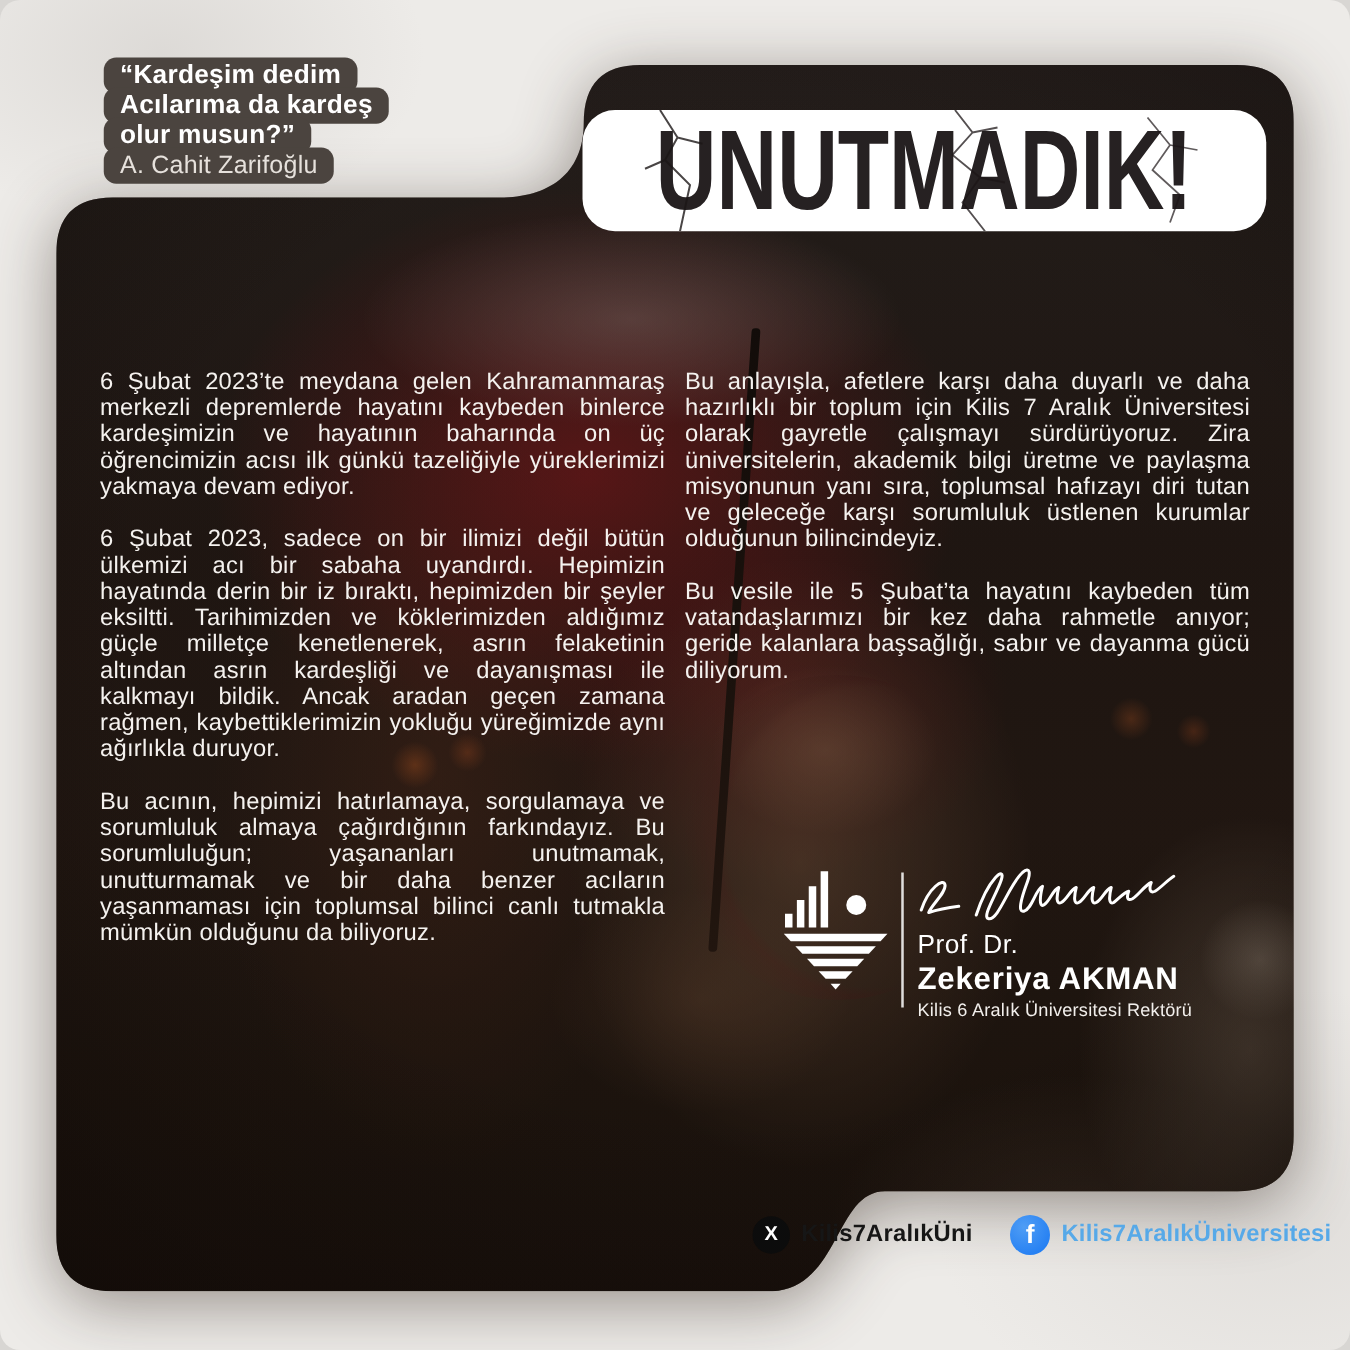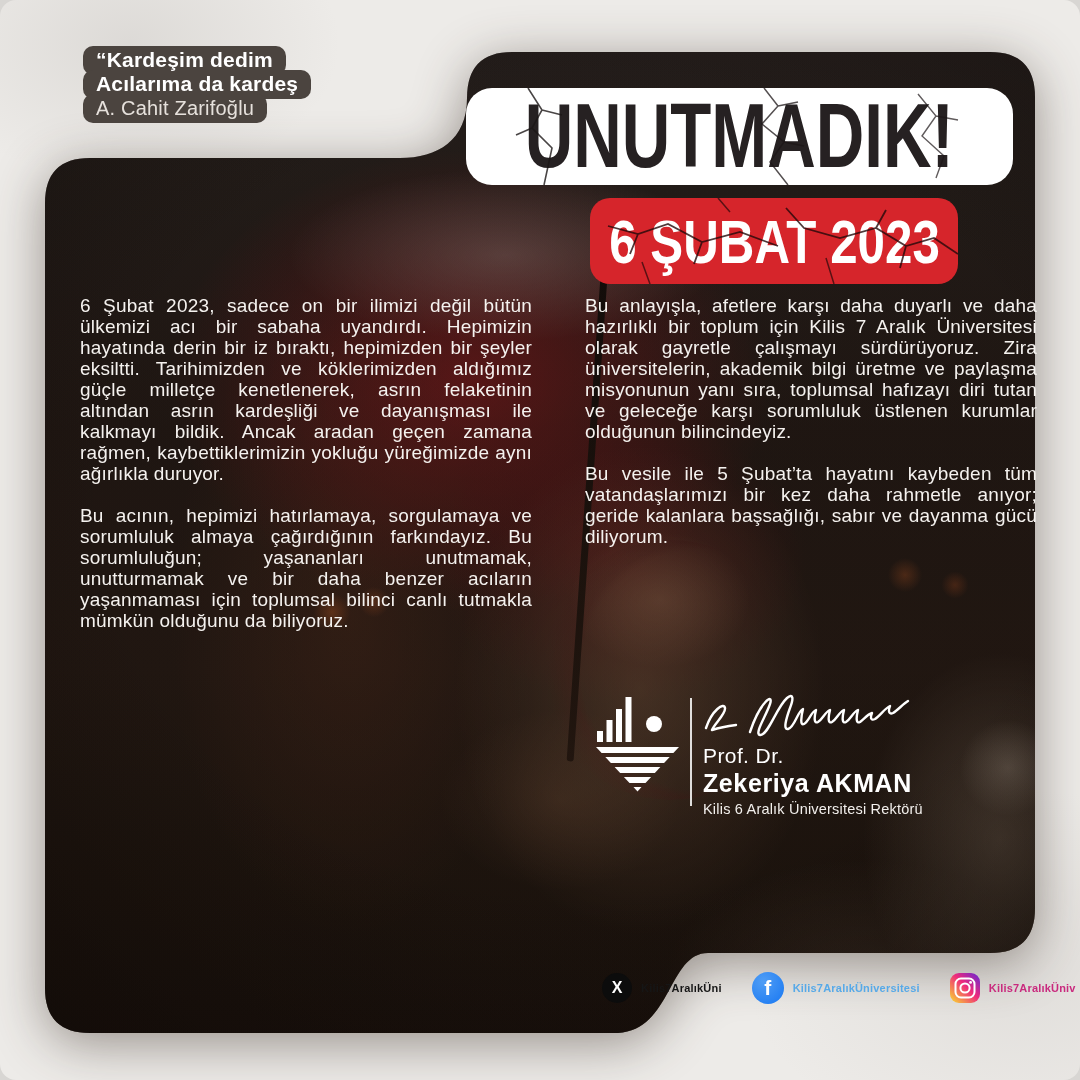--- a/index.html
+++ b/index.html
@@ -52,40 +52,40 @@
       transform:scale(.8,1.08);}
   .date-box{position:absolute;left:590px;top:198px;width:368px;height:86px;border-radius:20px;
       display:flex;align-items:center;justify-content:center;overflow:hidden;}
   .date-box .t{font-size:58px;font-weight:bold;color:#fff;white-space:nowrap;transform:scale(.85,1.05);}
   .cracks{position:absolute;inset:0;pointer-events:none;}
   
   .col{position:absolute;top:295px;width:452px;color:#f5f2ef;font-size:19px;line-height:21px;
       text-align:justify;letter-spacing:.2px;}
   .col p{margin:0 0 21px 0;hyphens:manual;}
   .col-left{left:80px;}
-  .col-right{left:548px;margin-left:37px;}
+  .col-right{left:548px;}
   
-  .sig{position:absolute;left:596px;top:688px;width:340px;height:135px;color:#fff;}
+  .sig{position:absolute;left:627px;top:688px;width:340px;height:135px;color:#fff;}
   .sig-logo{position:absolute;left:0;top:6px;}
   .sig-divider{position:absolute;left:94px;top:10px;width:2px;height:108px;background:rgba(255,255,255,.85);}
   .sig-scribble{position:absolute;left:104px;top:0px;}
   .sig-texts{position:absolute;left:107px;top:57px;line-height:1;}
   .sig-prof{font-size:21px;letter-spacing:.4px;margin:0 0 5px;}
   .sig-name{font-size:25px;font-weight:bold;letter-spacing:.6px;margin:0 0 6px;}
   .sig-role{font-size:14.5px;letter-spacing:.2px;margin:0;color:#f2efec;}
   
   .social{position:absolute;left:602px;top:972px;display:flex;align-items:center;}
   .social .item{display:flex;align-items:center;margin-right:30px;}
   .soc-ic{display:flex;align-items:center;justify-content:center;border-radius:50%;}
   .ic-x{width:30px;height:30px;background:#0c0c0c;color:#fff;font-weight:bold;font-size:16px;}
   .ic-fb{width:32px;height:32px;background:radial-gradient(circle at 35% 30%, #4f9df5, #1877f2);color:#fff;
       font-weight:bold;font-size:21px;}
   .ic-ig{width:30px;height:30px;border-radius:9px;
       background:linear-gradient(45deg,#f9ce34 5%,#ee2a7b 55%,#6228d7 100%);}
-  .soc-label{font-size:11px;font-weight:bold;letter-spacing:.2px;margin-left:9px;white-space:nowrap;}
+  .soc-label{font-size:19px;font-weight:bold;letter-spacing:.2px;margin-left:9px;white-space:nowrap;}
   .lbl-x{color:#161616;}
   .lbl-fb{color:#57a9e8;}
   .lbl-ig{color:#c92a7e;}
   
   .footer{position:absolute;left:0;right:0;top:1044px;text-align:center;color:#47525a;
       font-size:12.5px;letter-spacing:3px;word-spacing:2px;white-space:nowrap;}
 </style>
 </head>
 <body>
 
@@ -99,42 +99,36 @@
       <div class="ph ph-hands"></div>
       <div class="ph ph-rubble"></div>
       <div class="ph-pole"></div>
       <div class="ph ph-vignette"></div>
     </div>
   </div>
 
   <div class="quote">
     <span>“Kardeşim dedim</span>
     <span>Acılarıma da kardeş</span>
+    <span>olur musun?”</span>
     <span class="author">A. Cahit Zarifoğlu</span>
   </div>
 
   <div class="title-box">
     <span class="t">UNUTMADIK!</span>
     <svg class="cracks" width="547" height="97" viewBox="0 0 547 97">
       <path d="M62 0 L76 22 L66 40 L86 60 L78 97 M76 22 L96 27 M66 40 L50 47" stroke="#1c1617" stroke-width="1.6" fill="none" opacity=".8"></path>
       <path d="M298 0 L312 18 L296 36 L318 54 L304 74 L322 97 M312 18 L332 14 M318 54 L338 58" stroke="#1c1617" stroke-width="1.5" fill="none" opacity=".75"></path>
       <path d="M452 6 L470 28 L456 48 L478 68 L470 90 M470 28 L492 32" stroke="#1c1617" stroke-width="1.4" fill="none" opacity=".7"></path>
     </svg>
   </div>
 
-  <div class="date-box" style="background:#d6252b;">
-    <span class="t">6 ŞUBAT 2023</span>
-    <svg class="cracks" width="368" height="86" viewBox="0 0 368 86">
-      <path d="M18 28 L48 36 L78 26 L112 44 L150 34 L188 48 M112 44 L104 66 M48 36 L40 56" stroke="#23090a" stroke-width="1.8" fill="none" opacity=".8"></path>
-      <path d="M196 10 L214 30 L250 40 L286 30 L316 48 L344 40 L368 56 M286 30 L296 12 M316 48 L310 70" stroke="#23090a" stroke-width="1.8" fill="none" opacity=".8"></path>
-      <path d="M128 0 L140 14 M236 60 L244 86 M52 64 L60 86" stroke="#23090a" stroke-width="1.5" fill="none" opacity=".7"></path>
-    </svg>
-  </div>
 
   <div class="col col-left">
+    <p>6 Şubat 2023’te meydana gelen Kahraman­maraş merkezli depremlerde hayatını kay­beden binlerce kardeşimizin ve hayatının baharında on üç öğrencimizin acısı ilk günkü tazeliğiyle yüreklerimizi yakmaya devam ediyor.</p>
     <p>6 Şubat 2023, sadece on bir ilimizi değil bütün ülkemizi acı bir sabaha uyandırdı. Hepimizin hayatında derin bir iz bıraktı, he­pimizden bir şeyler eksiltti. Tarihimizden ve köklerimizden aldığımız güçle milletçe ke­netlenerek, asrın felaketinin altından asrın kardeşliği ve dayanışması ile kalkmayı bil­dik. Ancak aradan geçen zamana rağmen, kaybettiklerimizin yokluğu yüreğimizde aynı ağırlıkla duruyor.</p>
     <p>Bu acının, hepimizi hatırlamaya, sorgula­maya ve sorumluluk almaya çağırdığının farkındayız. Bu sorumluluğun; yaşananları unutmamak, unutturmamak ve bir daha benzer acıların yaşanmaması için toplum­sal bilinci canlı tutmakla mümkün olduğunu da biliyoruz.</p>
   </div>
   <div class="col col-right">
     <p>Bu anlayışla, afetlere karşı daha duyarlı ve daha hazırlıklı bir toplum için Kilis 7 Aralık Üniversitesi olarak gayretle çalışmayı sür­dürüyoruz. Zira üniversitelerin, akademik bilgi üretme ve paylaşma misyonunun yanı sıra, toplumsal hafızayı diri tutan ve gelece­ğe karşı sorumluluk üstlenen kurumlar oldu­ğunun bilincindeyiz.</p>
     <p>Bu vesile ile 5 Şubat’ta hayatını kaybeden tüm vatandaşlarımızı bir kez daha rahmetle anıyor; geride kalanlara başsağlığı, sabır ve dayanma gücü diliyorum.</p>
   </div>
 
   <div class="sig">
     <svg class="sig-logo" width="88" height="100" viewBox="0 0 88 100">

